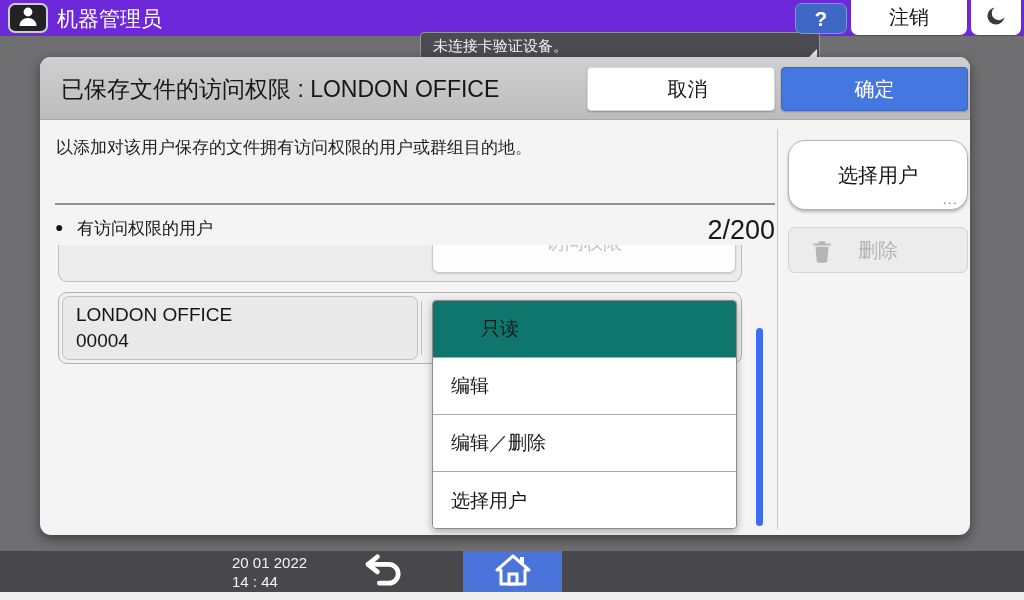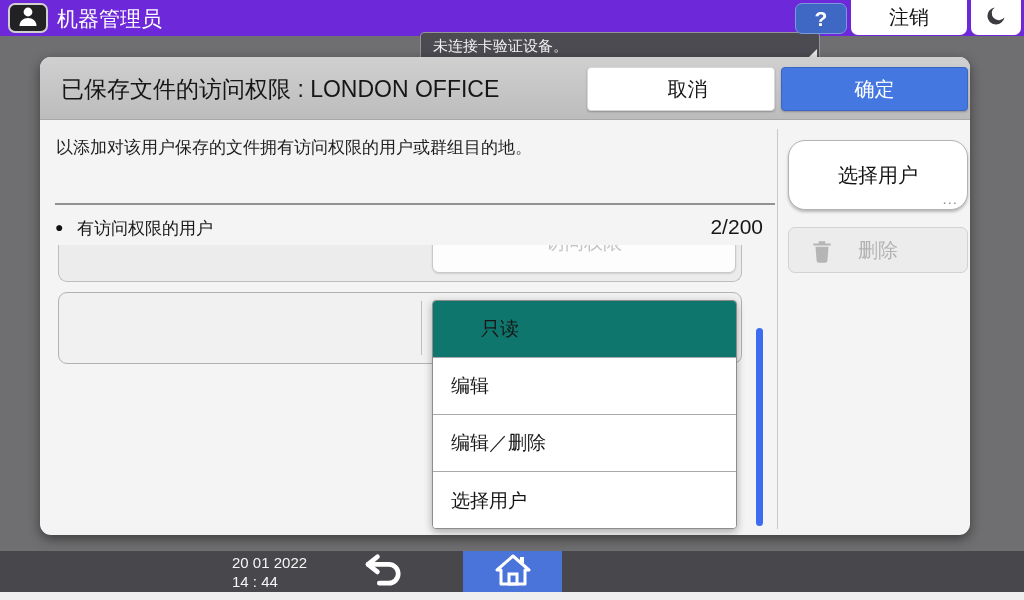--- a/index.html
+++ b/index.html
@@ -65,21 +65,21 @@
     position:absolute; left:741px; top:10px; width:187px; height:44px;
     background:#4477e0; border:1px solid #3b66c4; border-radius:4px;
     font-size:20px; color:#ffffff; display:flex; align-items:center; justify-content:center;
     box-shadow:0 1px 2px rgba(0,0,0,.25);
   }
   .description { position:absolute; left:16px; top:78px; font-size:17px; color:#1d1d1d; line-height:1.5; }
   .divider-h { position:absolute; left:15px; top:146px; width:720px; height:2px; background:#929292; }
   .list-header-row { position:absolute; left:15px; top:160px; width:720px; height:24px; }
   .bullet { position:absolute; left:0; top:2px; font-size:14px; color:#111; }
   .list-header-label { position:absolute; left:22px; top:0; font-size:17px; color:#161616; }
-  .count { position:absolute; right:12px; top:-2px; font-size:21px; color:#161616; }
+  .count { position:absolute; right:0; top:-2px; font-size:27px; color:#161616; }
 
   
   .row-partial {
     position:absolute; left:18px; top:188px; width:684px; height:37px;
     background:#ececec; border:1px solid #bdbdbd; border-top:none;
     border-radius:0 0 9px 9px; overflow:hidden;
   }
   .row-partial .perm-btn {
     position:absolute; left:373px; top:-32px; width:304px; height:60px;
     background:#fdfdfd; border:1px solid #c9c9c9; border-radius:7px;
@@ -189,20 +189,24 @@
       <span class="bullet">●</span>
       <span class="list-header-label">有访问权限的用户</span>
       <span class="count">2/200</span>
     </div>
 
     <div class="row-partial">
       <div class="perm-btn">访问权限</div>
     </div>
 
     <div class="row-user">
+      <div class="name-cell">
+        <div>LONDON OFFICE</div>
+        <div>00004</div>
+      </div>
       <div class="row-divider-v"></div>
     </div>
 
     <div class="dropdown">
       <div class="dropdown-item selected">只读</div>
       <div class="dropdown-item">编辑</div>
       <div class="dropdown-item">编辑／删除</div>
       <div class="dropdown-item">选择用户</div>
     </div>
 

